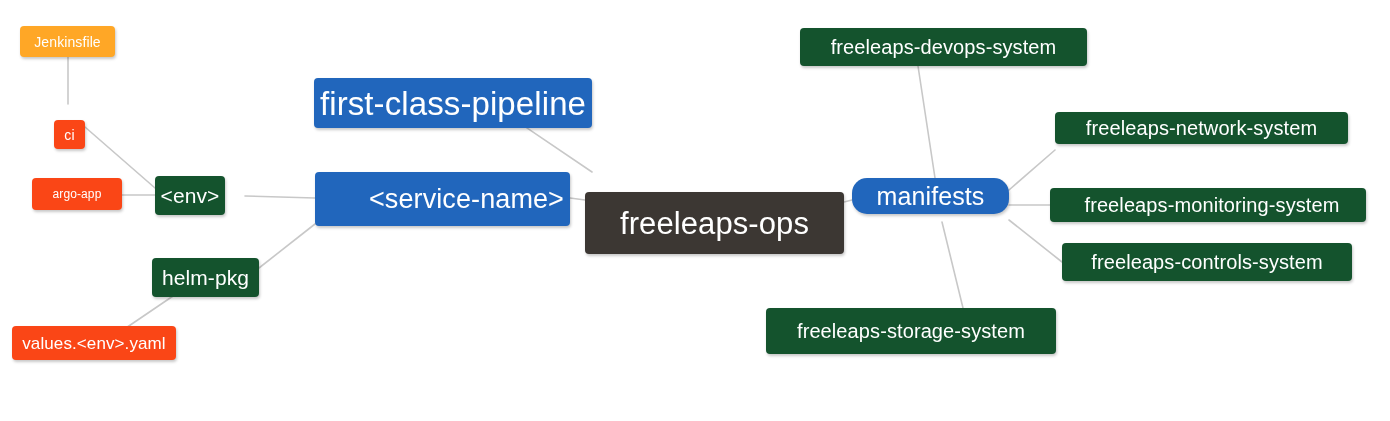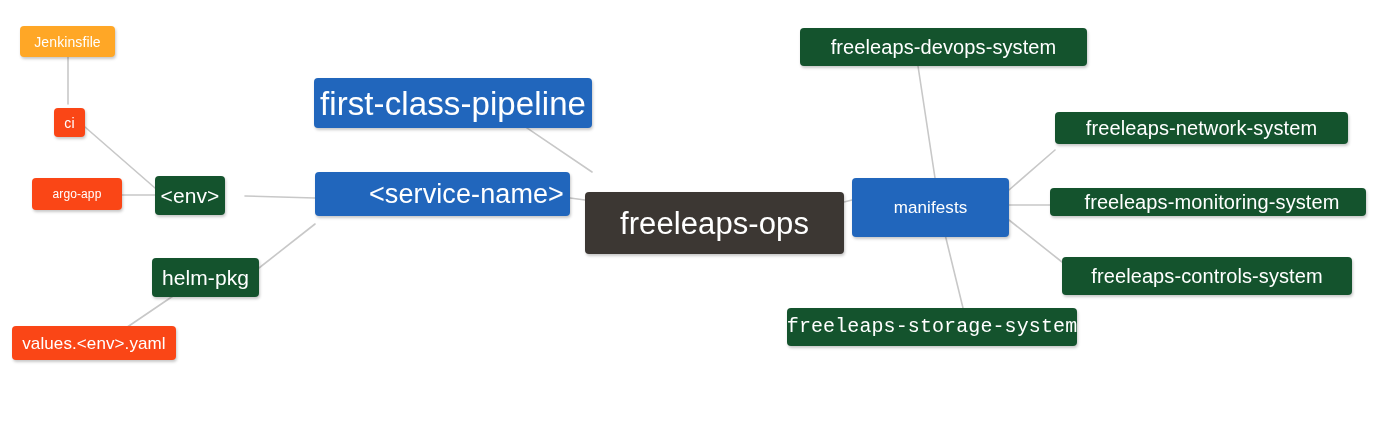--- a/index.html
+++ b/index.html
@@ -62,56 +62,56 @@
       <line x1="935" y1="178" x2="918" y2="66" stroke="#c8c8c8" stroke-width="1.6" stroke-linecap="round"></line>
       <line x1="1009" y1="190" x2="1055" y2="150" stroke="#c8c8c8" stroke-width="1.6" stroke-linecap="round"></line>
       <line x1="1009" y1="205" x2="1050" y2="205" stroke="#c8c8c8" stroke-width="1.6" stroke-linecap="round"></line>
       <line x1="1009" y1="220" x2="1062" y2="262" stroke="#c8c8c8" stroke-width="1.6" stroke-linecap="round"></line>
       <line x1="942" y1="222" x2="963" y2="308" stroke="#c8c8c8" stroke-width="1.6" stroke-linecap="round"></line>
     </svg>
   <div id="node-layer">
       <div class="node n-root" style="left: 585px; top: 172px; width: 259px; height: 62px; font-size: 31px; margin-top: 20px;">
         <span>freeleaps-ops</span>
       </div>
-      <div class="node n-blue" style="left: 315px; top: 172px; width: 255px; height: 44px; font-size: 27px; padding-left: 48px;">
+      <div class="node n-blue" style="left: 315px; top: 172px; width: 255px; height: 54px; font-size: 27px; padding-left: 48px;">
         <span>&lt;service-name&gt;</span>
       </div>
       <div class="node n-blue" style="left: 314px; top: 38px; width: 278px; height: 50px; font-size: 33px; margin-top: 40px;">
         <span>first-class-pipeline</span>
       </div>
-      <div class="node n-blue" style="left: 852px; top: 178px; width: 157px; height: 59px; font-size: 17px;">
+      <div class="node n-blue" style="left: 852px; top: 178px; width: 157px; height: 36px; font-size: 25px; border-radius: 15px;">
         <span>manifests</span>
       </div>
       <div class="node n-green" style="left: 155px; top: 176px; width: 70px; height: 39px; font-size: 21px;">
         <span>&lt;env&gt;</span>
       </div>
-      <div class="node n-red" style="left: 54px; top: 108px; width: 31px; height: 29px; font-size: 14px;">
+      <div class="node n-red" style="left: 54px; top: 120px; width: 31px; height: 29px; font-size: 14px;">
         <span>ci</span>
       </div>
       <div class="node n-orange" style="left: 20px; top: 26px; width: 95px; height: 31px; font-size: 14px;">
         <span>Jenkinsfile</span>
       </div>
       <div class="node n-red" style="left: 32px; top: 178px; width: 90px; height: 32px; font-size: 12px;">
         <span>argo-app</span>
       </div>
       <div class="node n-green" style="left: 152px; top: 258px; width: 107px; height: 39px; font-size: 21px;">
         <span>helm-pkg</span>
       </div>
       <div class="node n-red" style="left: 12px; top: 326px; width: 164px; height: 34px; font-size: 17px;">
         <span>values.&lt;env&gt;.yaml</span>
       </div>
       <div class="node n-green" style="left: 800px; top: 28px; width: 287px; height: 38px; font-size: 20px;">
         <span>freeleaps-devops-system</span>
       </div>
       <div class="node n-green" style="left: 1055px; top: 112px; width: 293px; height: 32px; font-size: 20px;">
         <span>freeleaps-network-system</span>
       </div>
-      <div class="node n-green" style="left: 1050px; top: 188px; width: 316px; height: 28px; font-size: 20px; padding-left: 8px;">
+      <div class="node n-green" style="left: 1050px; top: 188px; width: 316px; height: 34px; font-size: 20px; padding-left: 8px;">
         <span>freeleaps-monitoring-system</span>
       </div>
-      <div class="node n-green" style="left: 1062px; top: 257px; width: 290px; height: 38px; font-size: 20px;">
+      <div class="node n-green" style="left: 1062px; top: 243px; width: 290px; height: 38px; font-size: 20px;">
         <span>freeleaps-controls-system</span>
       </div>
-      <div class="node n-green" style="left: 787px; top: 308px; width: 290px; height: 38px; font-size: 20px; font-family: Liberation Mono, monospace;">
+      <div class="node n-green" style="left: 766px; top: 308px; width: 290px; height: 46px; font-size: 20px;">
         <span>freeleaps-storage-system</span>
       </div>
     </div>
 </div>
 
 </body></html>

